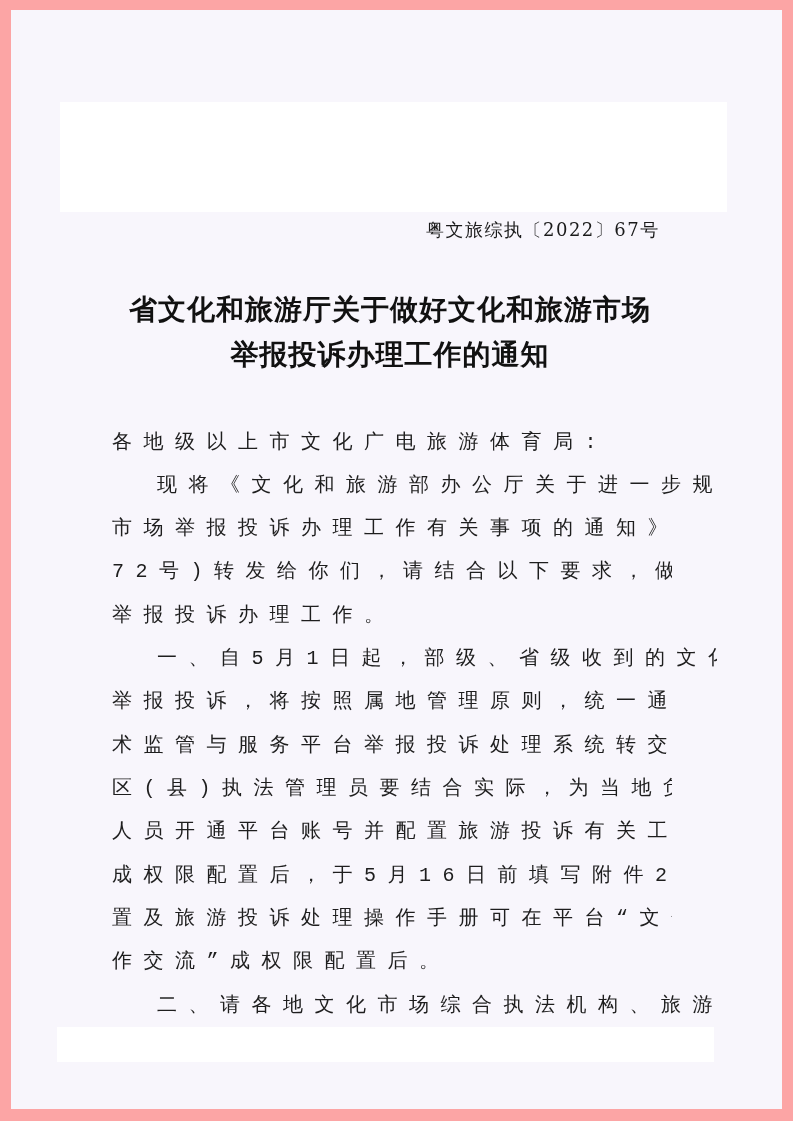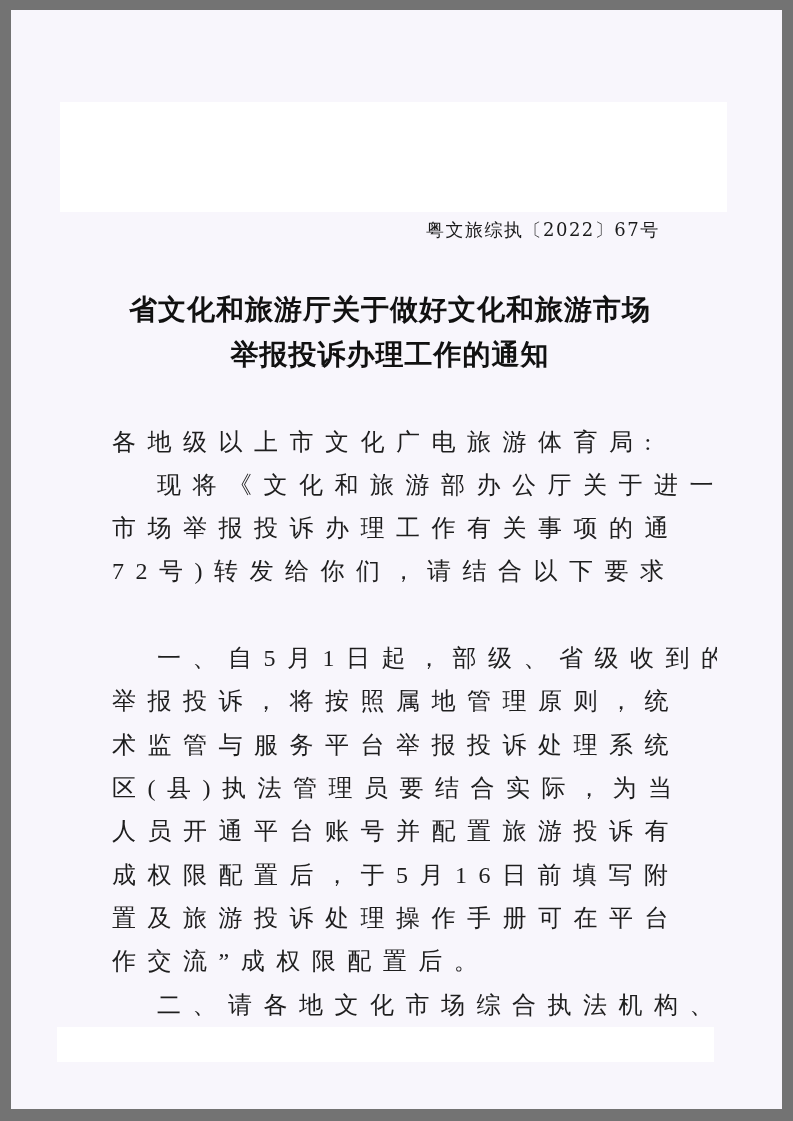--- a/index.html
+++ b/index.html
@@ -6,21 +6,21 @@
     html, body {
       width: 793px;
       height: 1121px;
       background: #ffffff;
       overflow: hidden;
     }
     .page {
       position: relative;
       width: 793px;
       height: 1121px;
-      background: #737373;
+      background: #fca5a5;
     }
     .scan-area {
       position: absolute;
       left: 11px;
       top: 10px;
       width: 771px;
       height: 1099px;
       background: #f8f6fc;
     }
     .redaction {
@@ -65,22 +65,22 @@
       line-height: 44px;
     }
     .title.l1 { top: 288px; }
     .title.l2 { top: 333px; }
     .body-line {
       position: absolute;
       left: 112px;
       width: 560px;
       height: 43px;
       line-height: 43px;
-      font-family: Liberation Serif, serif;
-      font-size: 24px;
+      font-family: Liberation Mono, monospace;
+      font-size: 20px;
       letter-spacing: 11.5px;
       color: #1e1e1e;
       white-space: nowrap;
       overflow: hidden;
     }
     .body-line.indent { left: 157px; }
   </style>
 </head>
 <body>
 
@@ -92,20 +92,21 @@
   <div class="doc-number">粤文旅综执〔2022〕67号</div>
 
   <div class="title l2">举报投诉办理工作的通知</div>
   <div class="title l1">省文化和旅游厅关于做好文化和旅游市场</div>
 
   <div class="body-line" style="top:421px;">各地级以上市文化广电旅游体育局:</div>
 
   <div class="body-line indent" style="top:464px;">现将《文化和旅游部办公厅关于进一步规范文化和旅游</div>
   <div class="body-line" style="top:507px;">市场举报投诉办理工作有关事项的通知》(办综执发〔2022〕</div>
   <div class="body-line" style="top:550px;">72号)转发给你们，请结合以下要求，做好文化和旅游市场</div>
+  <div class="body-line" style="top:594px;">举报投诉办理工作。</div>
 
   <div class="body-line indent" style="top:637px;">一、自5月1日起，部级、省级收到的文化和旅游市场</div>
   <div class="body-line" style="top:680px;">举报投诉，将按照属地管理原则，统一通过全国文化市场技</div>
   <div class="body-line" style="top:724px;">术监管与服务平台举报投诉处理系统转交各地办理。各市、</div>
   <div class="body-line" style="top:767px;">区(县)执法管理员要结合实际，为当地负责旅游投诉处理</div>
   <div class="body-line" style="top:810px;">人员开通平台账号并配置旅游投诉有关工作权限。请各市完</div>
   <div class="body-line" style="top:854px;">成权限配置后，于5月16日前填写附件2报我厅。权限配</div>
   <div class="body-line" style="top:897px;">置及旅游投诉处理操作手册可在平台“文化市场综合执法工</div>
   <div class="body-line" style="top:940px;">作交流”成权限配置后。</div>
 

